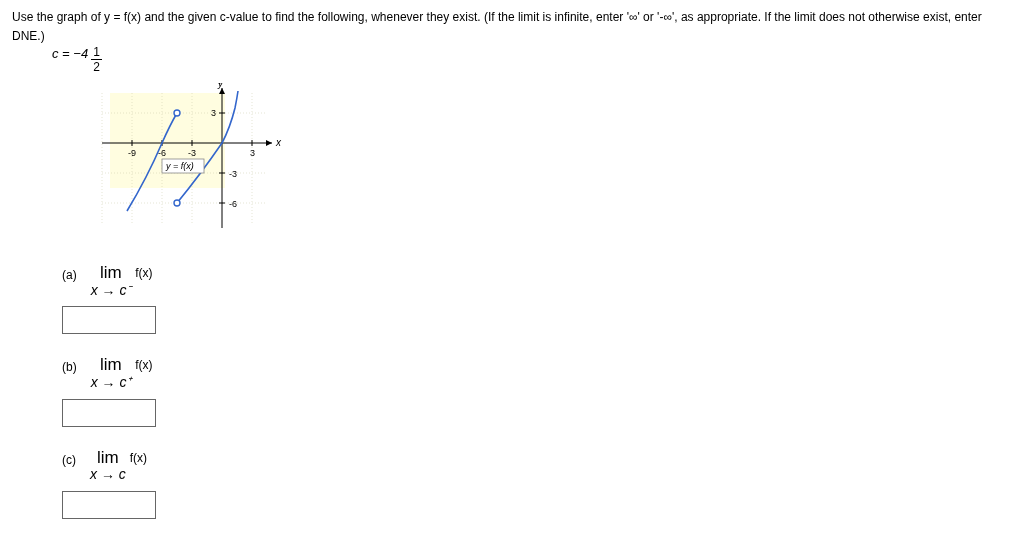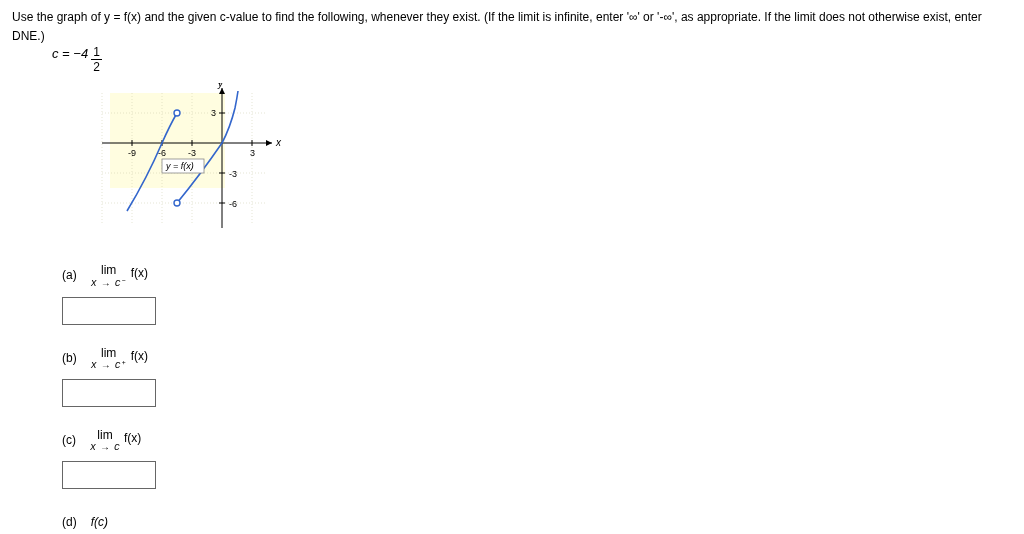--- a/index.html
+++ b/index.html
@@ -57,26 +57,25 @@
       font-size: 12px;
       padding-top: 4px;
     }
     .lim-block {
       display: inline-flex;
       flex-direction: column;
       align-items: center;
       line-height: 1.1;
     }
     .lim-block .top {
-      font-size: 12px;
+      font-size: 17px;
       text-align: center;
     }
     .lim-block .bot {
-      font-size: 10px;
-      font-family: Liberation Mono, monospace;
+      font-size: 14px;
     }
     .fx {
       font-size: 12px;
       align-self: flex-start;
       padding-top: 2px;
       margin-left: -10px;
     }
     .answer-input {
       border: 1px solid #666;
       width: 84px;

